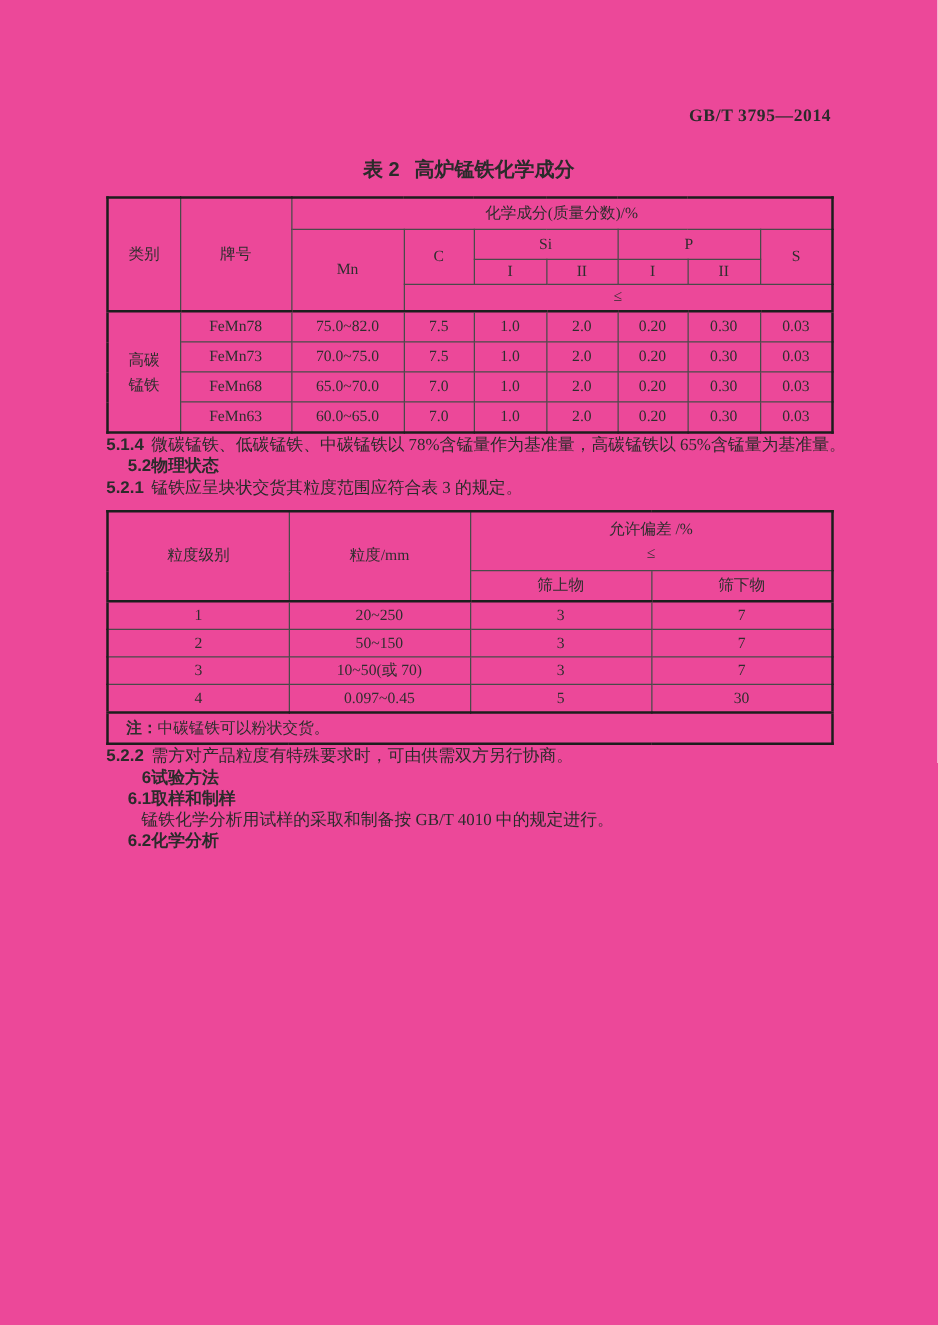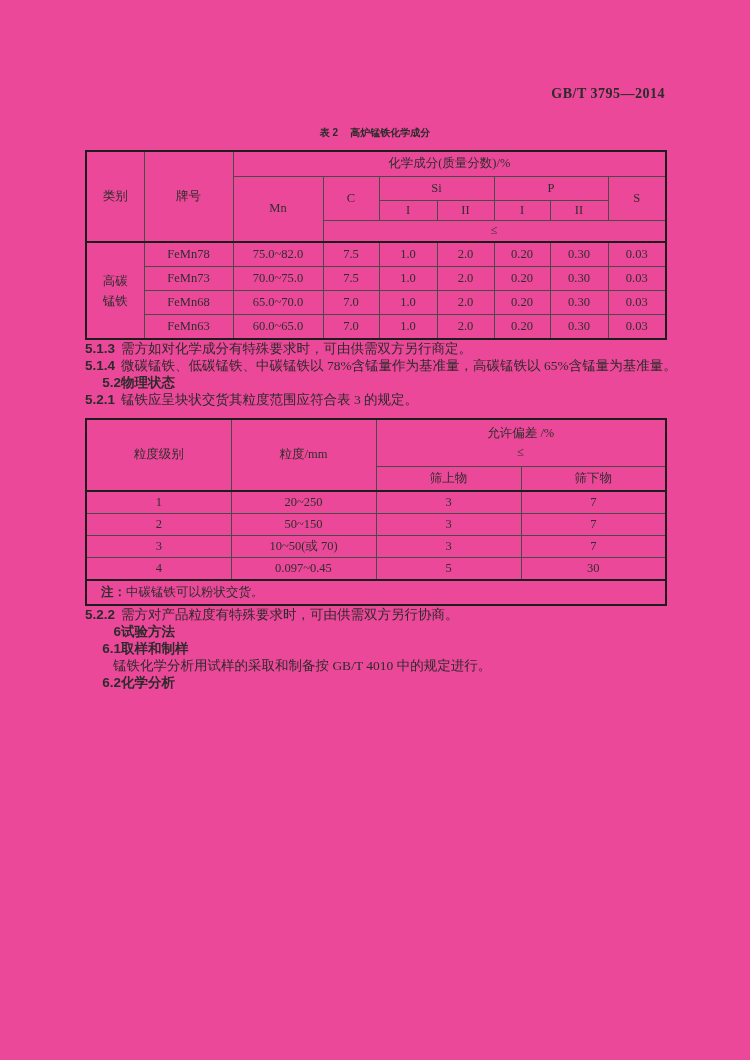--- a/index.html
+++ b/index.html
@@ -13,21 +13,21 @@
     text-decoration:underline;
   }
   .std-code {
     position:absolute; top:86px; right:85px;
     font-size:14px; font-weight:bold; letter-spacing:0.5px;
     font-family:"Liberation Serif","DejaVu Serif",serif;
   }
   .content { position:absolute; left:85px; top:0; width:580px; }
 
   .tbl-title {
-    text-align:center; font-weight:bold; font-size:10px;
+    text-align:center; font-weight:bold; font-size:16px;
     font-family:"Liberation Sans","DejaVu Sans",sans-serif;
   }
   .tbl-title .lbl { margin-right:12px; }
   .title-t2 { margin-top:126px; }
   .title-t3 { margin-top:18px; }
 
   table.tbl {
     border-collapse:collapse; table-layout:fixed;
     width:580px; margin-top:10px;
     font-size:12.5px; color:#2e2e2e;
@@ -170,23 +170,20 @@
         <td>7.0</td>
         <td>1.0</td>
         <td>2.0</td>
         <td>0.20</td>
         <td>0.30</td>
         <td>0.03</td>
       </tr>
     </tbody>
       </table>
 
-    <p class="clause mt-c513">
-      <span class="num">5.1.3</span><span class="txt">需方如对化学成分有特殊要求时，可由供需双方另行商定。</span>
-    </p>
     <p class="clause mt-c514">
       <span class="num">5.1.4</span><span class="txt">微碳锰铁、低碳锰铁、中碳锰铁以 78%含锰量作为基准量，高碳锰铁以 65%含锰量为基准量。</span>
     </p>
 
     <p class="heading mt-h52">
       <span class="num">5.2</span><span>物理状态</span>
     </p>
 
     <p class="clause mt-c521">
       <span class="num">5.2.1</span><span class="txt">锰铁应呈块状交货其粒度范围应符合表 3 的规定。</span>

